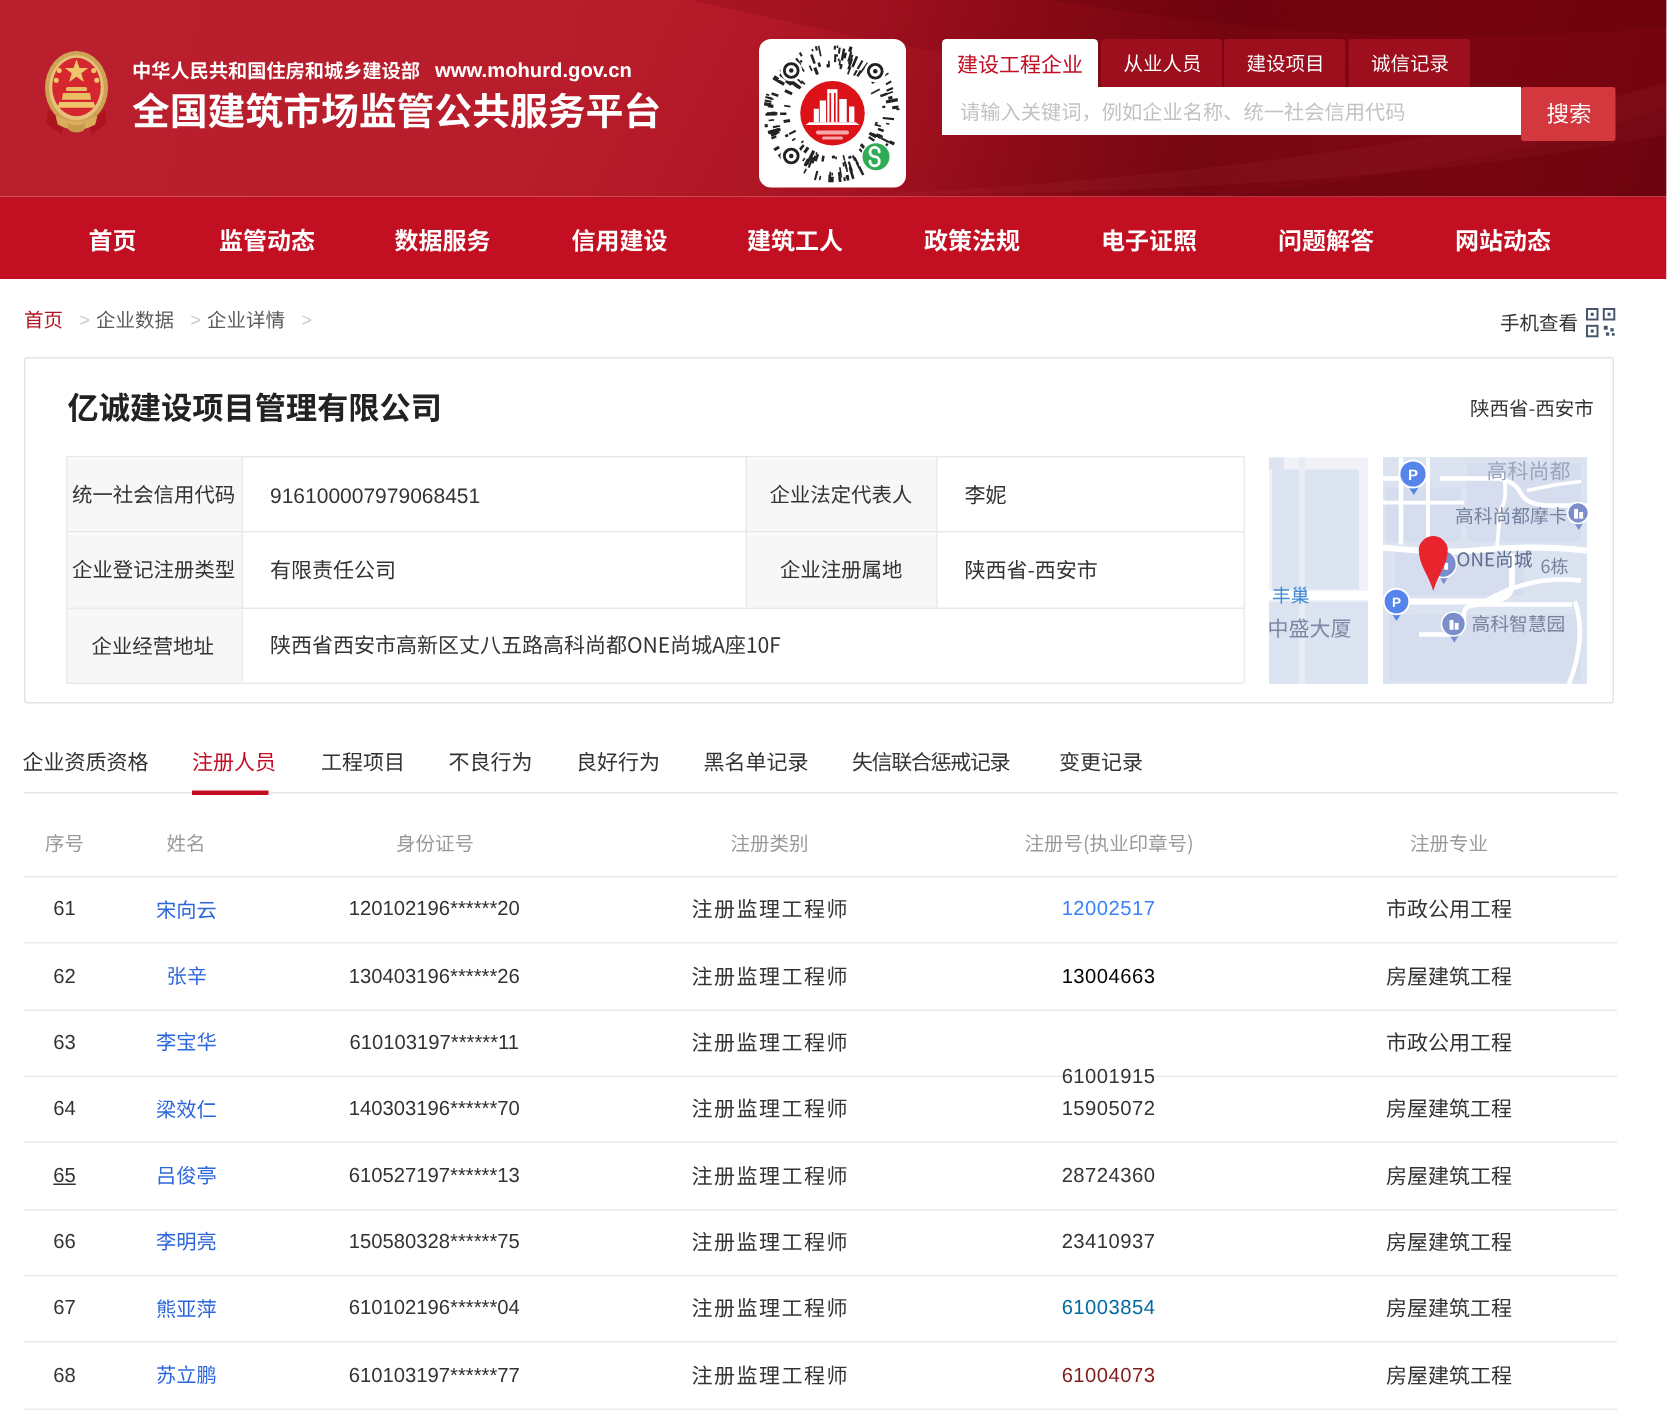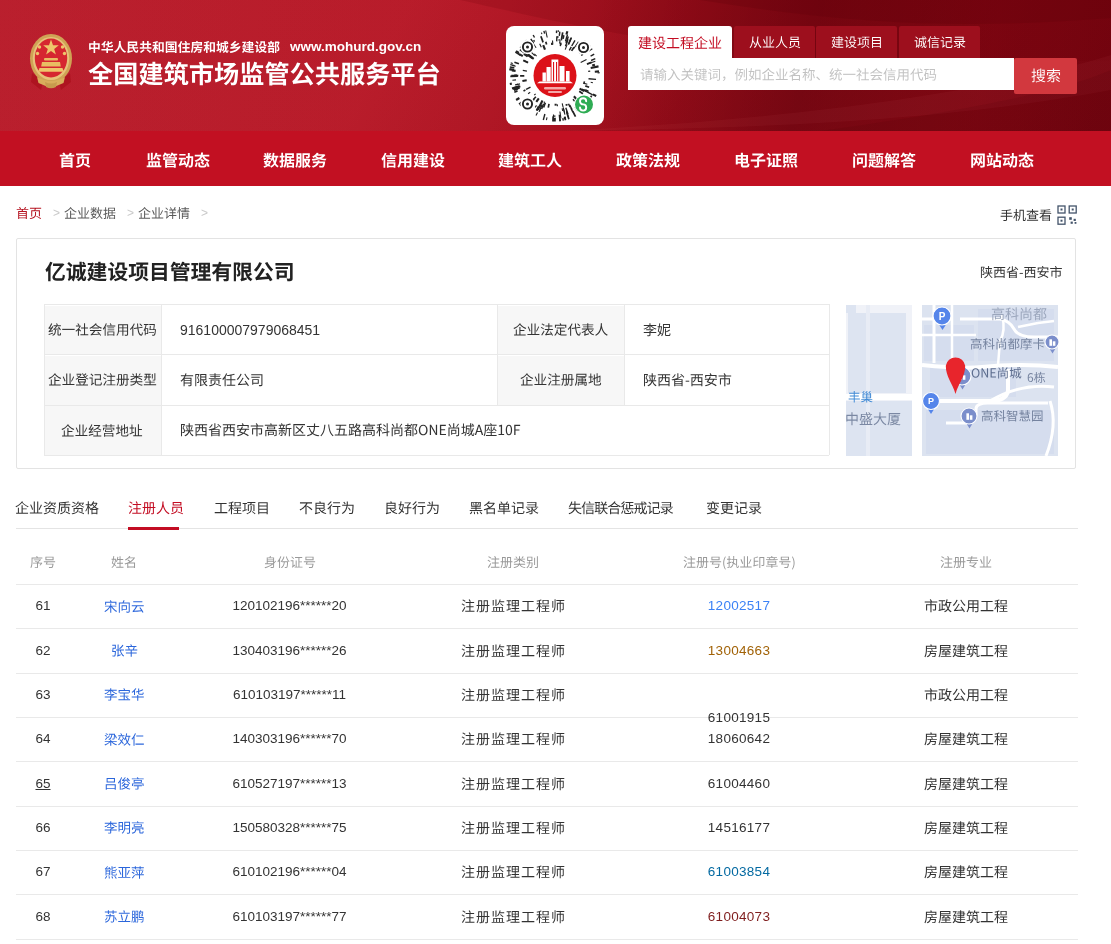--- a/index.html
+++ b/index.html
@@ -1151,21 +1151,21 @@
     <g fill="#333333" transform="translate(0,15.12) scale(0.014000,-0.014000)">
       <use href="#g114" x="0"></use>
       <use href="#g115" x="1071"></use>
       <use href="#g194" x="2143"></use>
       <use href="#g195" x="3214"></use>
       <use href="#g27" x="4286"></use>
       <use href="#g28" x="5357"></use>
       <use href="#g196" x="6429"></use>
     </g>
   </svg>
-<div class="h" style="font:normal 13.5px 'Liberation Sans',sans-serif;color:#a16207;line-height:17px;letter-spacing:0.3px;top:641.7px;left:739.0px;transform:translateX(-50%);">13004663</div>
+<div class="h" style="font:normal 13.5px 'Liberation Sans',sans-serif;color:#000000;line-height:17px;letter-spacing:0.3px;top:641.7px;left:739.0px;transform:translateX(-50%);">13004663</div>
 <svg class="t" style="left:923.5px;top:640.7px" width="86" height="20">
     <g fill="#333333" transform="translate(0,15.12) scale(0.014000,-0.014000)">
       <use href="#g200" x="0"></use>
       <use href="#g201" x="1000"></use>
       <use href="#g25" x="2000"></use>
       <use href="#g202" x="3000"></use>
       <use href="#g27" x="4000"></use>
       <use href="#g28" x="5000"></use>
     </g>
   </svg>
@@ -1213,21 +1213,21 @@
     <g fill="#333333" transform="translate(0,15.12) scale(0.014000,-0.014000)">
       <use href="#g114" x="0"></use>
       <use href="#g115" x="1071"></use>
       <use href="#g194" x="2143"></use>
       <use href="#g195" x="3214"></use>
       <use href="#g27" x="4286"></use>
       <use href="#g28" x="5357"></use>
       <use href="#g196" x="6429"></use>
     </g>
   </svg>
-<div class="h" style="font:normal 13.5px 'Liberation Sans',sans-serif;color:#333333;line-height:17px;letter-spacing:0.3px;top:730.4px;left:739.0px;transform:translateX(-50%);">18060642</div>
+<div class="h" style="font:normal 13.5px 'Liberation Sans',sans-serif;color:#333333;line-height:17px;letter-spacing:0.3px;top:730.4px;left:739.0px;transform:translateX(-50%);">15905072</div>
 <svg class="t" style="left:923.5px;top:729.3px" width="86" height="20">
     <g fill="#333333" transform="translate(0,15.12) scale(0.014000,-0.014000)">
       <use href="#g200" x="0"></use>
       <use href="#g201" x="1000"></use>
       <use href="#g25" x="2000"></use>
       <use href="#g202" x="3000"></use>
       <use href="#g27" x="4000"></use>
       <use href="#g28" x="5000"></use>
     </g>
   </svg>
@@ -1244,21 +1244,21 @@
     <g fill="#333333" transform="translate(0,15.12) scale(0.014000,-0.014000)">
       <use href="#g114" x="0"></use>
       <use href="#g115" x="1071"></use>
       <use href="#g194" x="2143"></use>
       <use href="#g195" x="3214"></use>
       <use href="#g27" x="4286"></use>
       <use href="#g28" x="5357"></use>
       <use href="#g196" x="6429"></use>
     </g>
   </svg>
-<div class="h" style="font:normal 13.5px 'Liberation Sans',sans-serif;color:#333333;line-height:17px;letter-spacing:0.3px;top:774.7px;left:739.0px;transform:translateX(-50%);">61004460</div>
+<div class="h" style="font:normal 13.5px 'Liberation Sans',sans-serif;color:#333333;line-height:17px;letter-spacing:0.3px;top:774.7px;left:739.0px;transform:translateX(-50%);">28724360</div>
 <svg class="t" style="left:923.5px;top:773.6px" width="86" height="20">
     <g fill="#333333" transform="translate(0,15.12) scale(0.014000,-0.014000)">
       <use href="#g200" x="0"></use>
       <use href="#g201" x="1000"></use>
       <use href="#g25" x="2000"></use>
       <use href="#g202" x="3000"></use>
       <use href="#g27" x="4000"></use>
       <use href="#g28" x="5000"></use>
     </g>
   </svg>
@@ -1275,21 +1275,21 @@
     <g fill="#333333" transform="translate(0,15.12) scale(0.014000,-0.014000)">
       <use href="#g114" x="0"></use>
       <use href="#g115" x="1071"></use>
       <use href="#g194" x="2143"></use>
       <use href="#g195" x="3214"></use>
       <use href="#g27" x="4286"></use>
       <use href="#g28" x="5357"></use>
       <use href="#g196" x="6429"></use>
     </g>
   </svg>
-<div class="h" style="font:normal 13.5px 'Liberation Sans',sans-serif;color:#333333;line-height:17px;letter-spacing:0.3px;top:819.0px;left:739.0px;transform:translateX(-50%);">14516177</div>
+<div class="h" style="font:normal 13.5px 'Liberation Sans',sans-serif;color:#333333;line-height:17px;letter-spacing:0.3px;top:819.0px;left:739.0px;transform:translateX(-50%);">23410937</div>
 <svg class="t" style="left:923.5px;top:818.0px" width="86" height="20">
     <g fill="#333333" transform="translate(0,15.12) scale(0.014000,-0.014000)">
       <use href="#g200" x="0"></use>
       <use href="#g201" x="1000"></use>
       <use href="#g25" x="2000"></use>
       <use href="#g202" x="3000"></use>
       <use href="#g27" x="4000"></use>
       <use href="#g28" x="5000"></use>
     </g>
   </svg>

